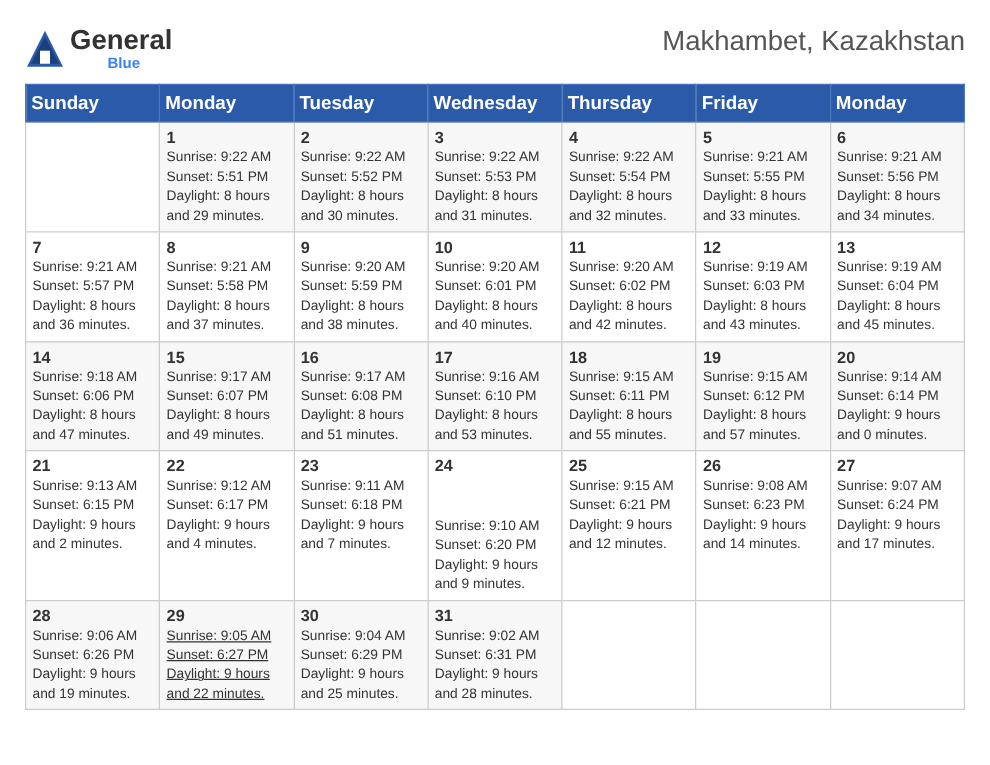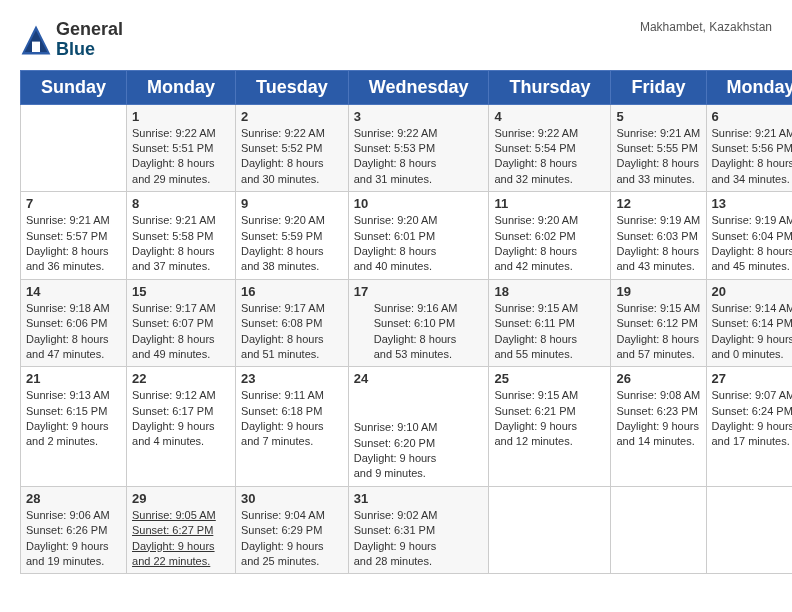--- a/index.html
+++ b/index.html
@@ -20,56 +20,57 @@
       display: flex;
       align-items: center;
       gap: 4px;
     }
     .logo-text {
       display: flex;
       flex-direction: column;
       line-height: 1.1;
     }
     .logo-general {
-      font-size: 18px;
+      font-size: 22px;
       font-weight: bold;
       color: #333;
     }
     .logo-blue {
-      font-size: 18px;
-      font-weight: bold;
-      color: #0c4a6e;
+      font-size: 12px;
+      font-weight: bold;
+      color: #3b82f6;
+      margin-left: 30px;
     }
     .logo-icon {
       width: 32px;
       height: 32px;
     }
     .title-area {
       text-align: right;
     }
     .calendar-title {
       font-size: 36px;
       font-weight: bold;
       color: #333;
     }
     .calendar-subtitle {
-      font-size: 12px;
+      font-size: 22px;
       color: #555;
     }
     .calendar {
       width: 100%;
       border-collapse: collapse;
       border: 1px solid #ccc;
     }
     .calendar thead th {
       background-color: #2b5ba8;
       color: #fff;
-      font-size: 18px;
-      font-weight: bold;
-      padding: 6px 20px;
+      font-size: 15px;
+      font-weight: bold;
+      padding: 6px 4px;
       border: 1px solid #4a74bc;
       text-align: left;
     }
     .calendar tbody td {
       vertical-align: top;
       border: 1px solid #ccc;
       padding: 4px 5px;
       width: 106px;
       min-height: 80px;
       font-size: 11px;
@@ -242,21 +243,21 @@
         </td>
         <td>
           <div class="day-number">16</div>
           <div class="day-info" style="white-space: pre-line;">Sunrise: 9:17 AM
 Sunset: 6:08 PM
 Daylight: 8 hours
 and 51 minutes.</div>
         </td>
         <td>
           <div class="day-number">17</div>
-          <div class="day-info" style="white-space: pre-line; margin-left: 20px;">Sunrise: 9:16 AM
+          <div class="day-info" style="white-space: pre-line;">Sunrise: 9:16 AM
 Sunset: 6:10 PM
 Daylight: 8 hours
 and 53 minutes.</div>
         </td>
         <td>
           <div class="day-number">18</div>
           <div class="day-info" style="white-space: pre-line;">Sunrise: 9:15 AM
 Sunset: 6:11 PM
 Daylight: 8 hours
 and 55 minutes.</div>

